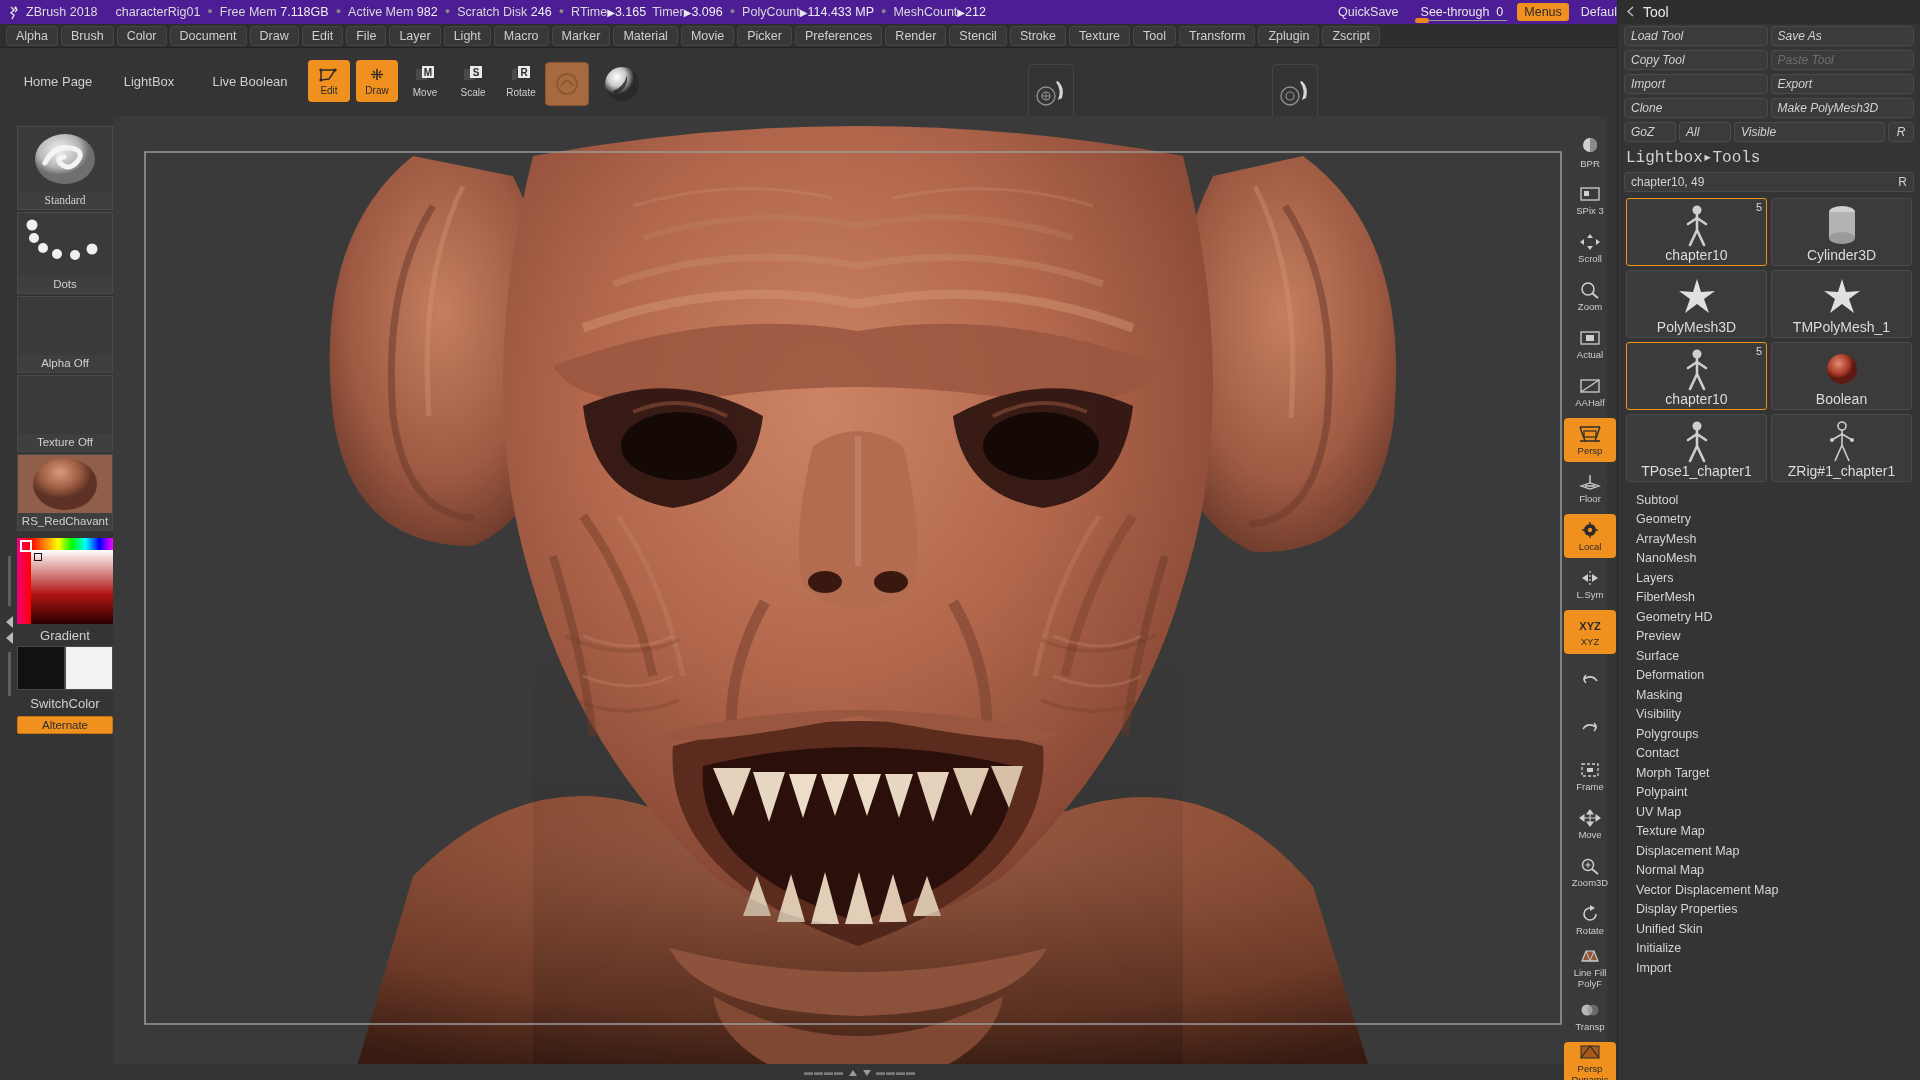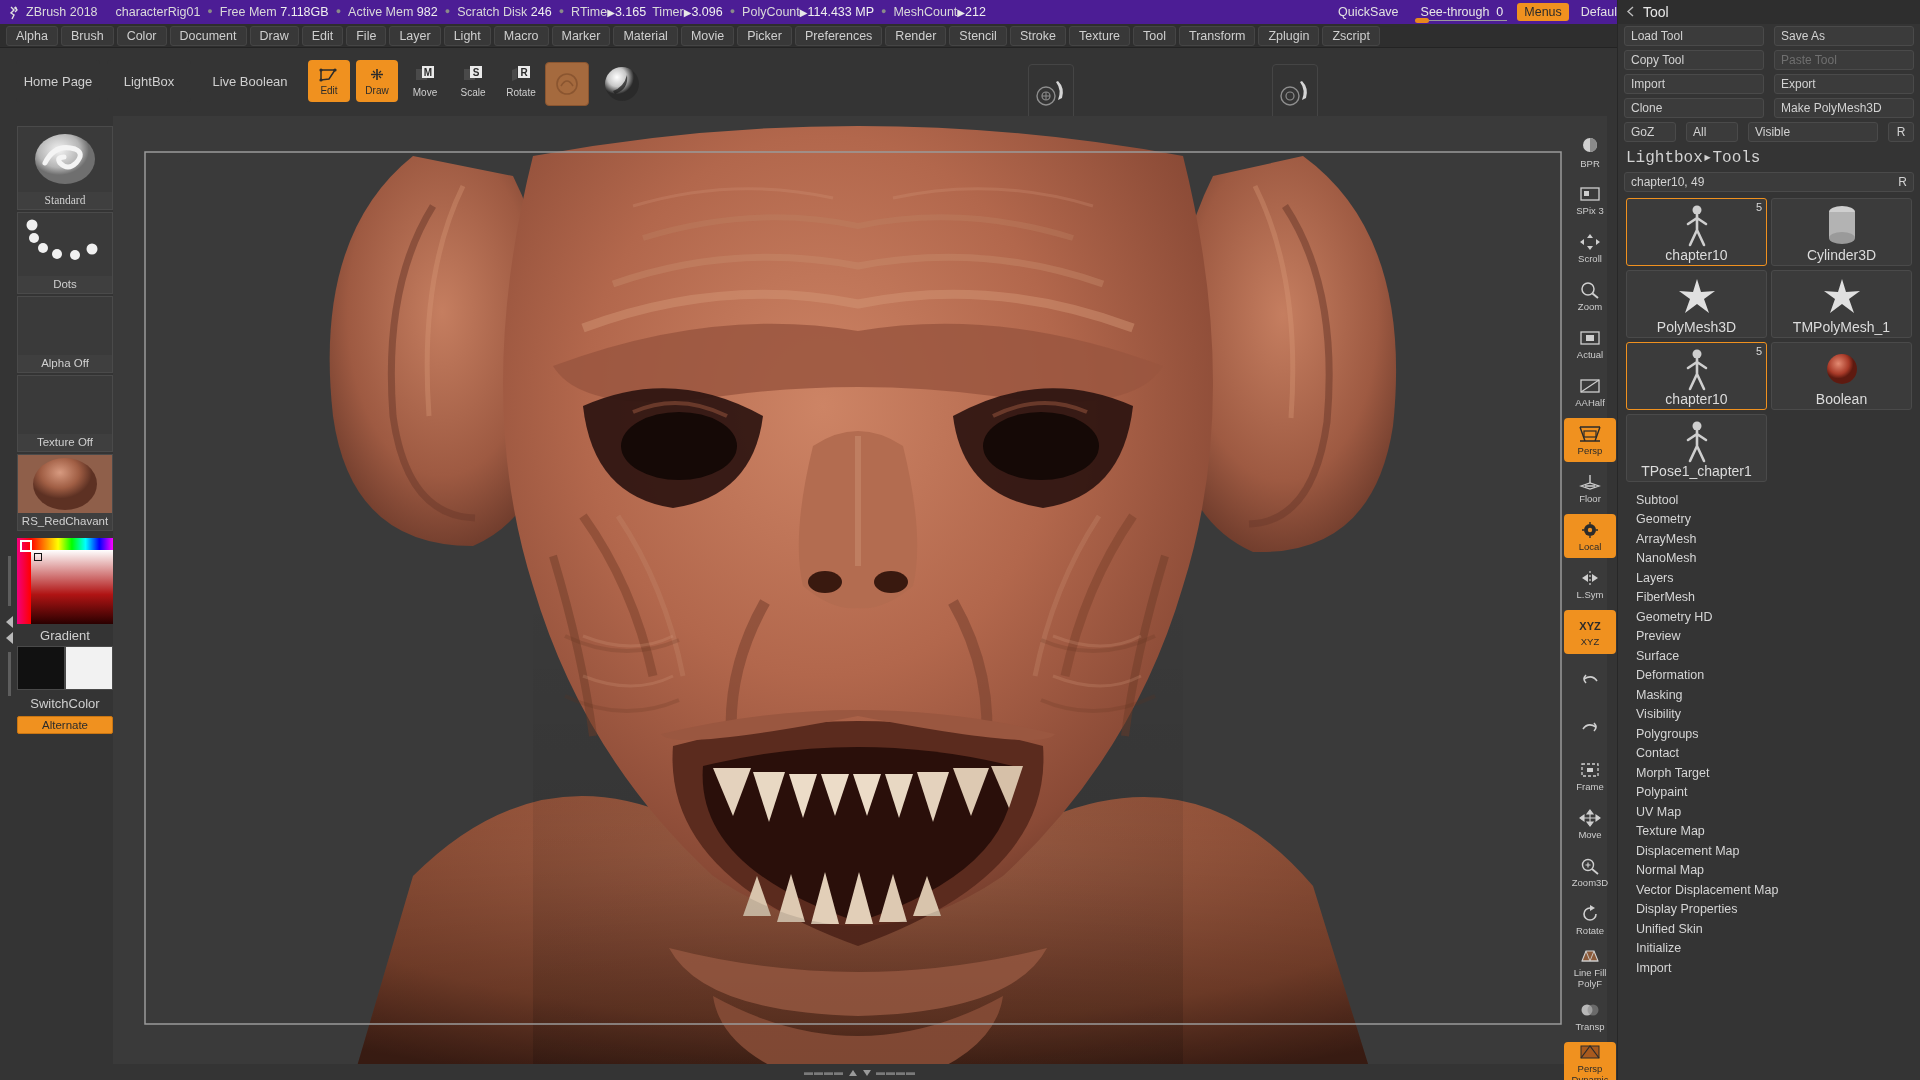--- a/index.html
+++ b/index.html
@@ -113,21 +113,21 @@
 
   
   .toolpanel{
     position:absolute; right:0; top:0; width:303px; height:1080px; background:#343434;
     border-left:1px solid #272727;
   }
   .tp-head{
     height:24px; display:flex; align-items:center; gap:8px; padding-left:8px;
     font-size:14px; color:#e8e8e8; background:#2e2e2e;
   }
-  .tp-row{ display:flex; gap:10px; padding:2px 6px; }
+  .tp-row{ display:flex; gap:3px; padding:2px 6px;font-style:italic; }
   .tp-btn{
     flex:1; height:20px; background:#3b3b3b; border:1px solid #4a4a4a; border-radius:3px;
     font-size:12px; color:#d2d2d2; display:flex; align-items:center; padding-left:6px;
   }
   .tp-btn.dim{ color:#6f6f6f; }
   .tp-btn.small{ flex:0 0 52px; }
   .tp-btn.tiny{ flex:0 0 26px; justify-content:center; padding-left:0;}
   .tp-path{ font-size:16px; color:#d2d2d2; padding:3px 8px;font-family:Liberation Mono, monospace;}
   .tp-search{
     margin:2px 6px; height:20px; background:#3b3b3b; border:1px solid #4a4a4a; border-radius:3px;
@@ -867,20 +867,31 @@
           <div class="cname">Boolean</div>
         </div>
         <div class="tp-cell">
           <div class="thumb">
             <svg width="40" height="44" viewBox="0 0 40 44">
               <circle cx="20" cy="7" r="4.5" fill="#cfcfcf"></circle>
               <path d="M20 12 L20 27 M20 15 L11 21 M20 15 L29 21 M20 27 L13 42 M20 27 L27 42" stroke="#cfcfcf" stroke-width="2.6" fill="none" stroke-linecap="round"></path>
             </svg>
           </div>
           <div class="cname">TPose1_chapter1</div>
+        </div>
+        <div class="tp-cell">
+          <div class="thumb">
+            <svg width="40" height="44" viewBox="0 0 40 44">
+              <circle cx="20" cy="7" r="4" fill="none" stroke="#cfcfcf" stroke-width="1.6"></circle>
+              <path d="M20 11 L20 26 M20 15 L10 21 M20 15 L30 21 M20 26 L13 42 M20 26 L27 42" stroke="#cfcfcf" stroke-width="1.6" fill="none"></path>
+              <circle cx="10" cy="21" r="2" fill="#cfcfcf"></circle>
+              <circle cx="30" cy="21" r="2" fill="#cfcfcf"></circle>
+            </svg>
+          </div>
+          <div class="cname">ZRig#1_chapter1</div>
         </div>
       </div>
 
     <div class="tp-list" id="tplist">
         <div class="tp-li">Subtool</div>
         <div class="tp-li">Geometry</div>
         <div class="tp-li">ArrayMesh</div>
         <div class="tp-li">NanoMesh</div>
         <div class="tp-li">Layers</div>
         <div class="tp-li">FiberMesh</div>

